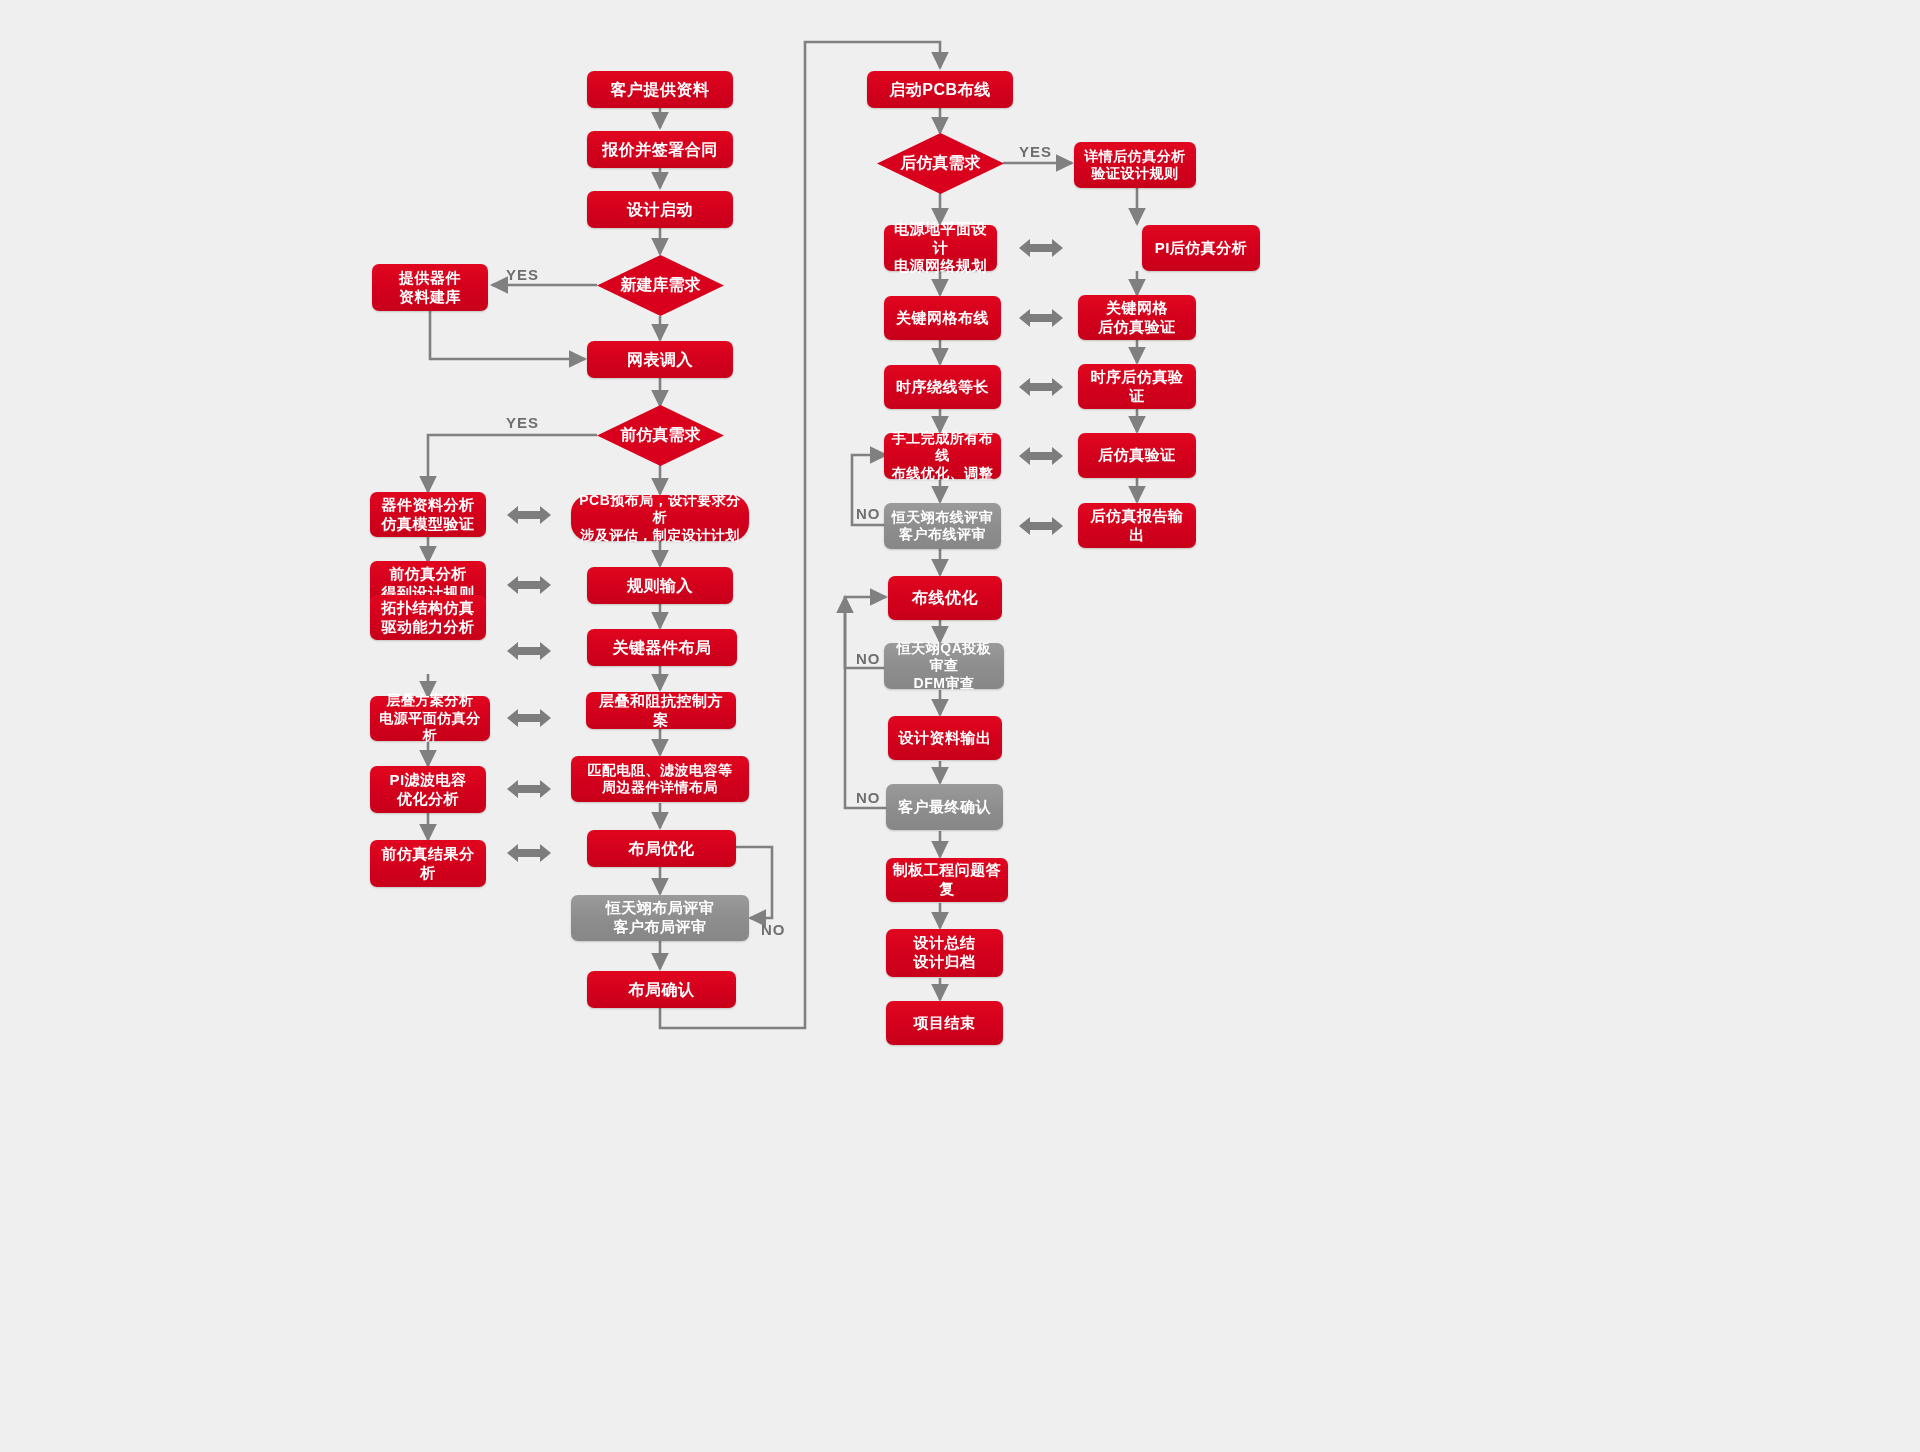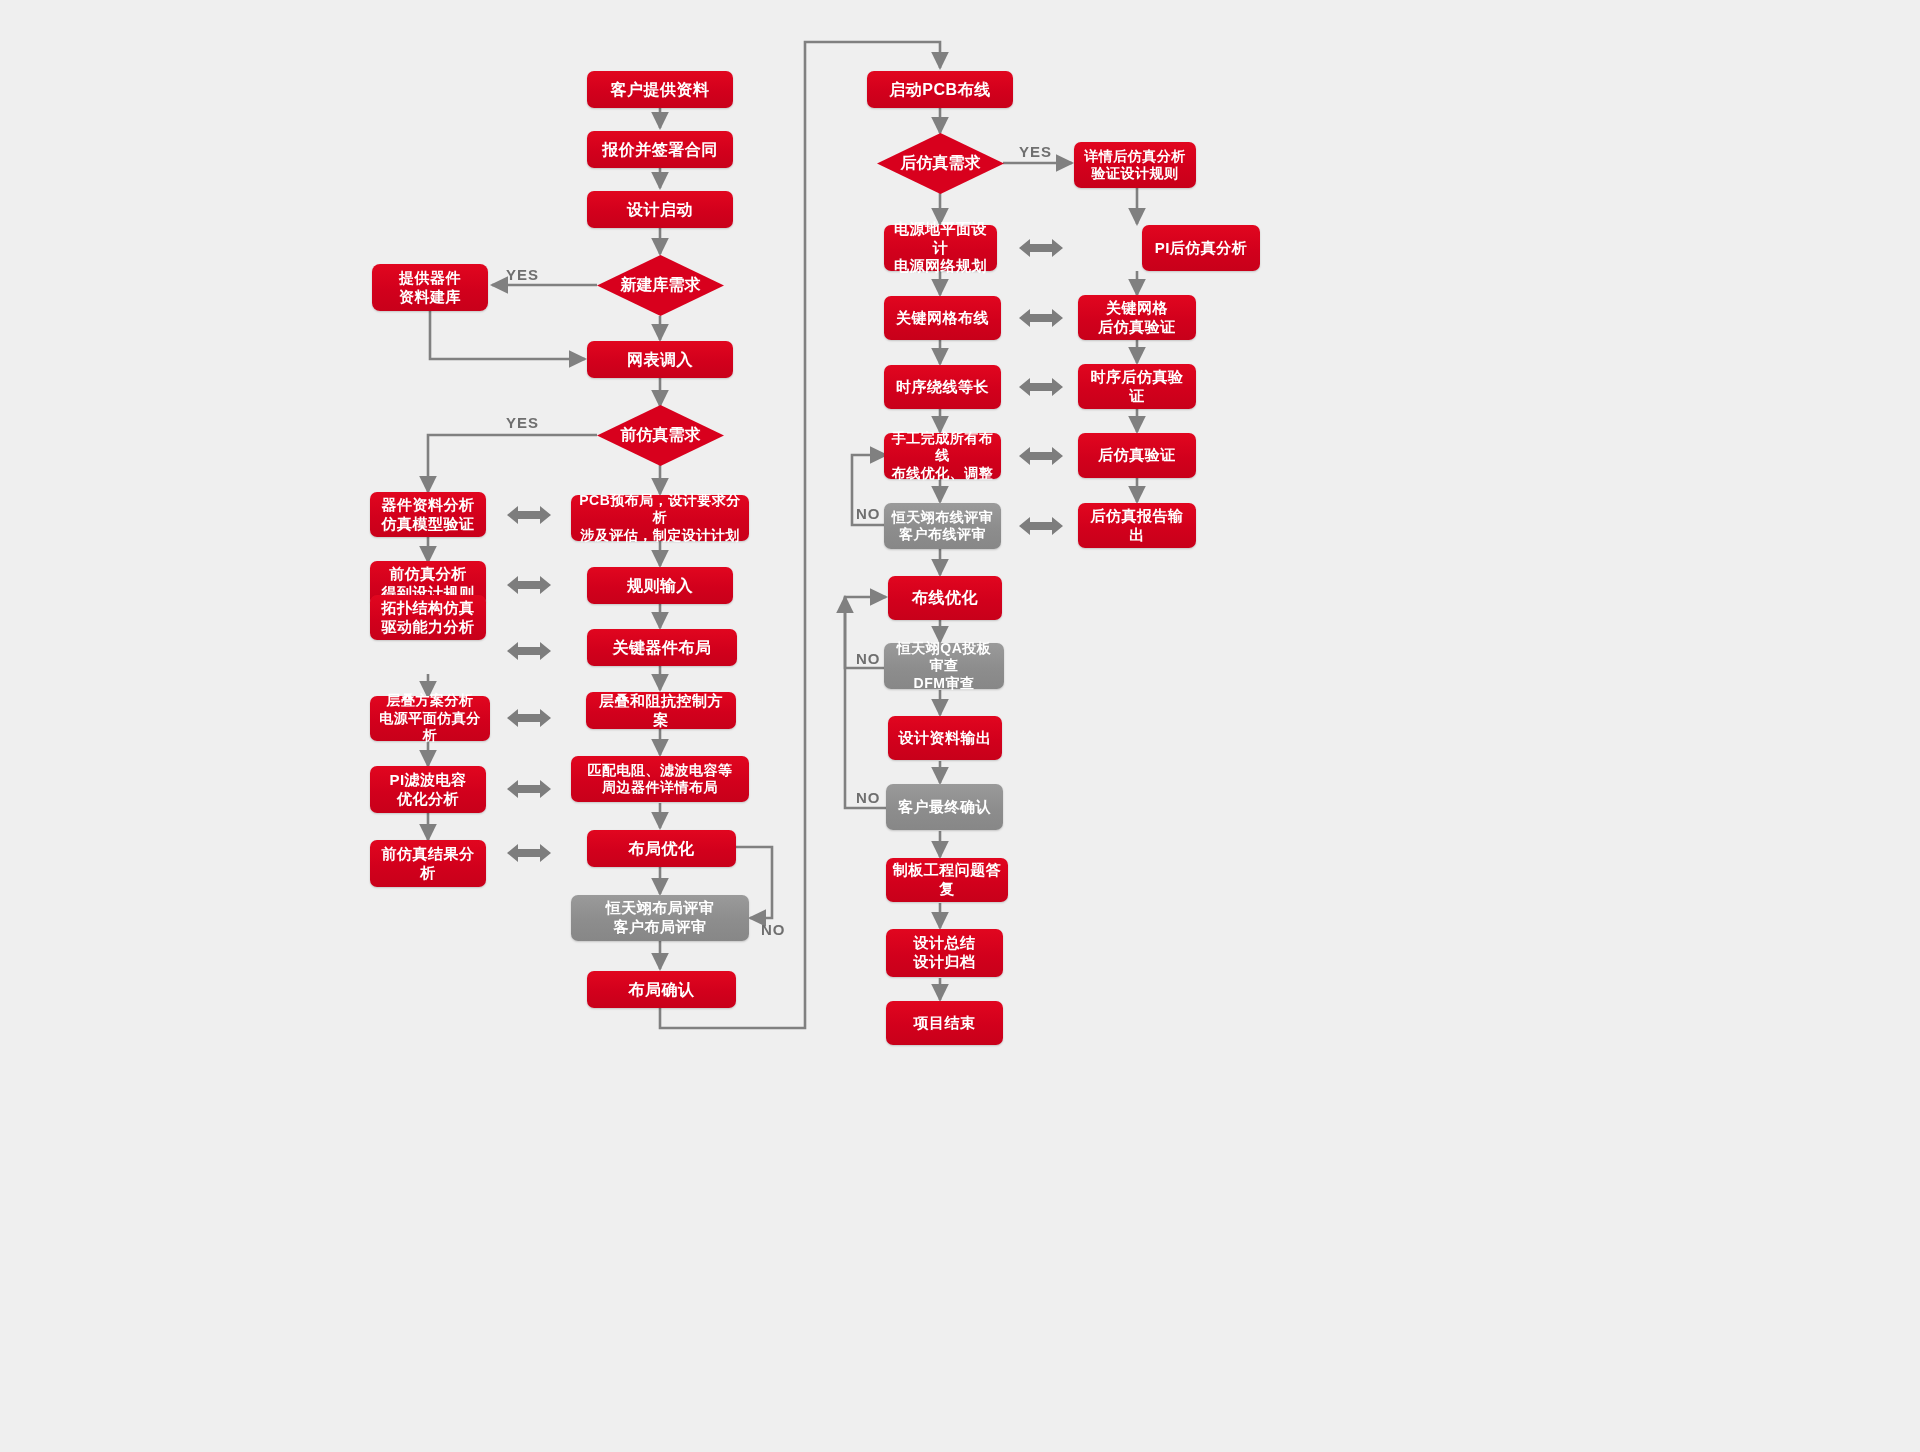--- a/index.html
+++ b/index.html
@@ -136,40 +136,40 @@
       <path d="M887,808 L845,808 L845,597"></path>
     </g>
   </svg>
 
   <div class="node red fs16" style="left:587px;top:71px;width:146px;height:37px;">客户提供资料</div>
   <div class="node red fs16" style="left:587px;top:131px;width:146px;height:37px;">报价并签署合同</div>
   <div class="node red fs16" style="left:587px;top:191px;width:146px;height:37px;">设计启动</div>
 
   <div class="diamond" style="left:597px;top:255px;width:127px;height:61px;">新建库需求</div>
 
-  <div class="node red fs15" style="left:372px;top:264px;width:116px;height:47px;border-radius:8px;">提供器件
+  <div class="node red fs15" style="left:372px;top:264px;width:116px;height:47px;">提供器件
 资料建库</div>
 
   <div class="node red fs16" style="left:587px;top:341px;width:146px;height:37px;">网表调入</div>
 
   <div class="diamond" style="left:597px;top:405px;width:127px;height:61px;">前仿真需求</div>
 
   <div class="node red fs15" style="left:370px;top:492px;width:116px;height:45px;">器件资料分析
 仿真模型验证</div>
   <div class="node red fs15" style="left:370px;top:561px;width:116px;height:45px;">前仿真分析
 得到设计规则</div>
   <div class="node red fs15" style="left:370px;top:595px;width:116px;height:45px;">拓扑结构仿真
 驱动能力分析</div>
   <div class="node red fs14" style="left:370px;top:696px;width:120px;height:45px;">层叠方案分析
 电源平面仿真分析</div>
   <div class="node red fs15" style="left:370px;top:766px;width:116px;height:47px;">PI滤波电容
 优化分析</div>
   <div class="node red fs15" style="left:370px;top:840px;width:116px;height:47px;">前仿真结果分析</div>
 
-  <div class="node red fs14" style="left:571px;top:495px;width:178px;height:46px;">PCB预布局，设计要求分析
+  <div class="node red fs14" style="left:571px;top:495px;width:178px;height:46px;border-radius:18px;">PCB预布局，设计要求分析
 涉及评估，制定设计计划</div>
   <div class="node red fs16" style="left:587px;top:567px;width:146px;height:37px;">规则输入</div>
   <div class="node red fs16" style="left:587px;top:629px;width:150px;height:37px;">关键器件布局</div>
   <div class="node red fs15" style="left:586px;top:692px;width:150px;height:37px;">层叠和阻抗控制方案</div>
   <div class="node red fs14" style="left:571px;top:756px;width:178px;height:46px;">匹配电阻、滤波电容等
 周边器件详情布局</div>
   <div class="node red fs16" style="left:587px;top:830px;width:149px;height:37px;">布局优化</div>
   <div class="node grey fs15" style="left:571px;top:895px;width:178px;height:46px;">恒天翊布局评审
 客户布局评审</div>
   <div class="node red fs16" style="left:587px;top:971px;width:149px;height:37px;">布局确认</div>

